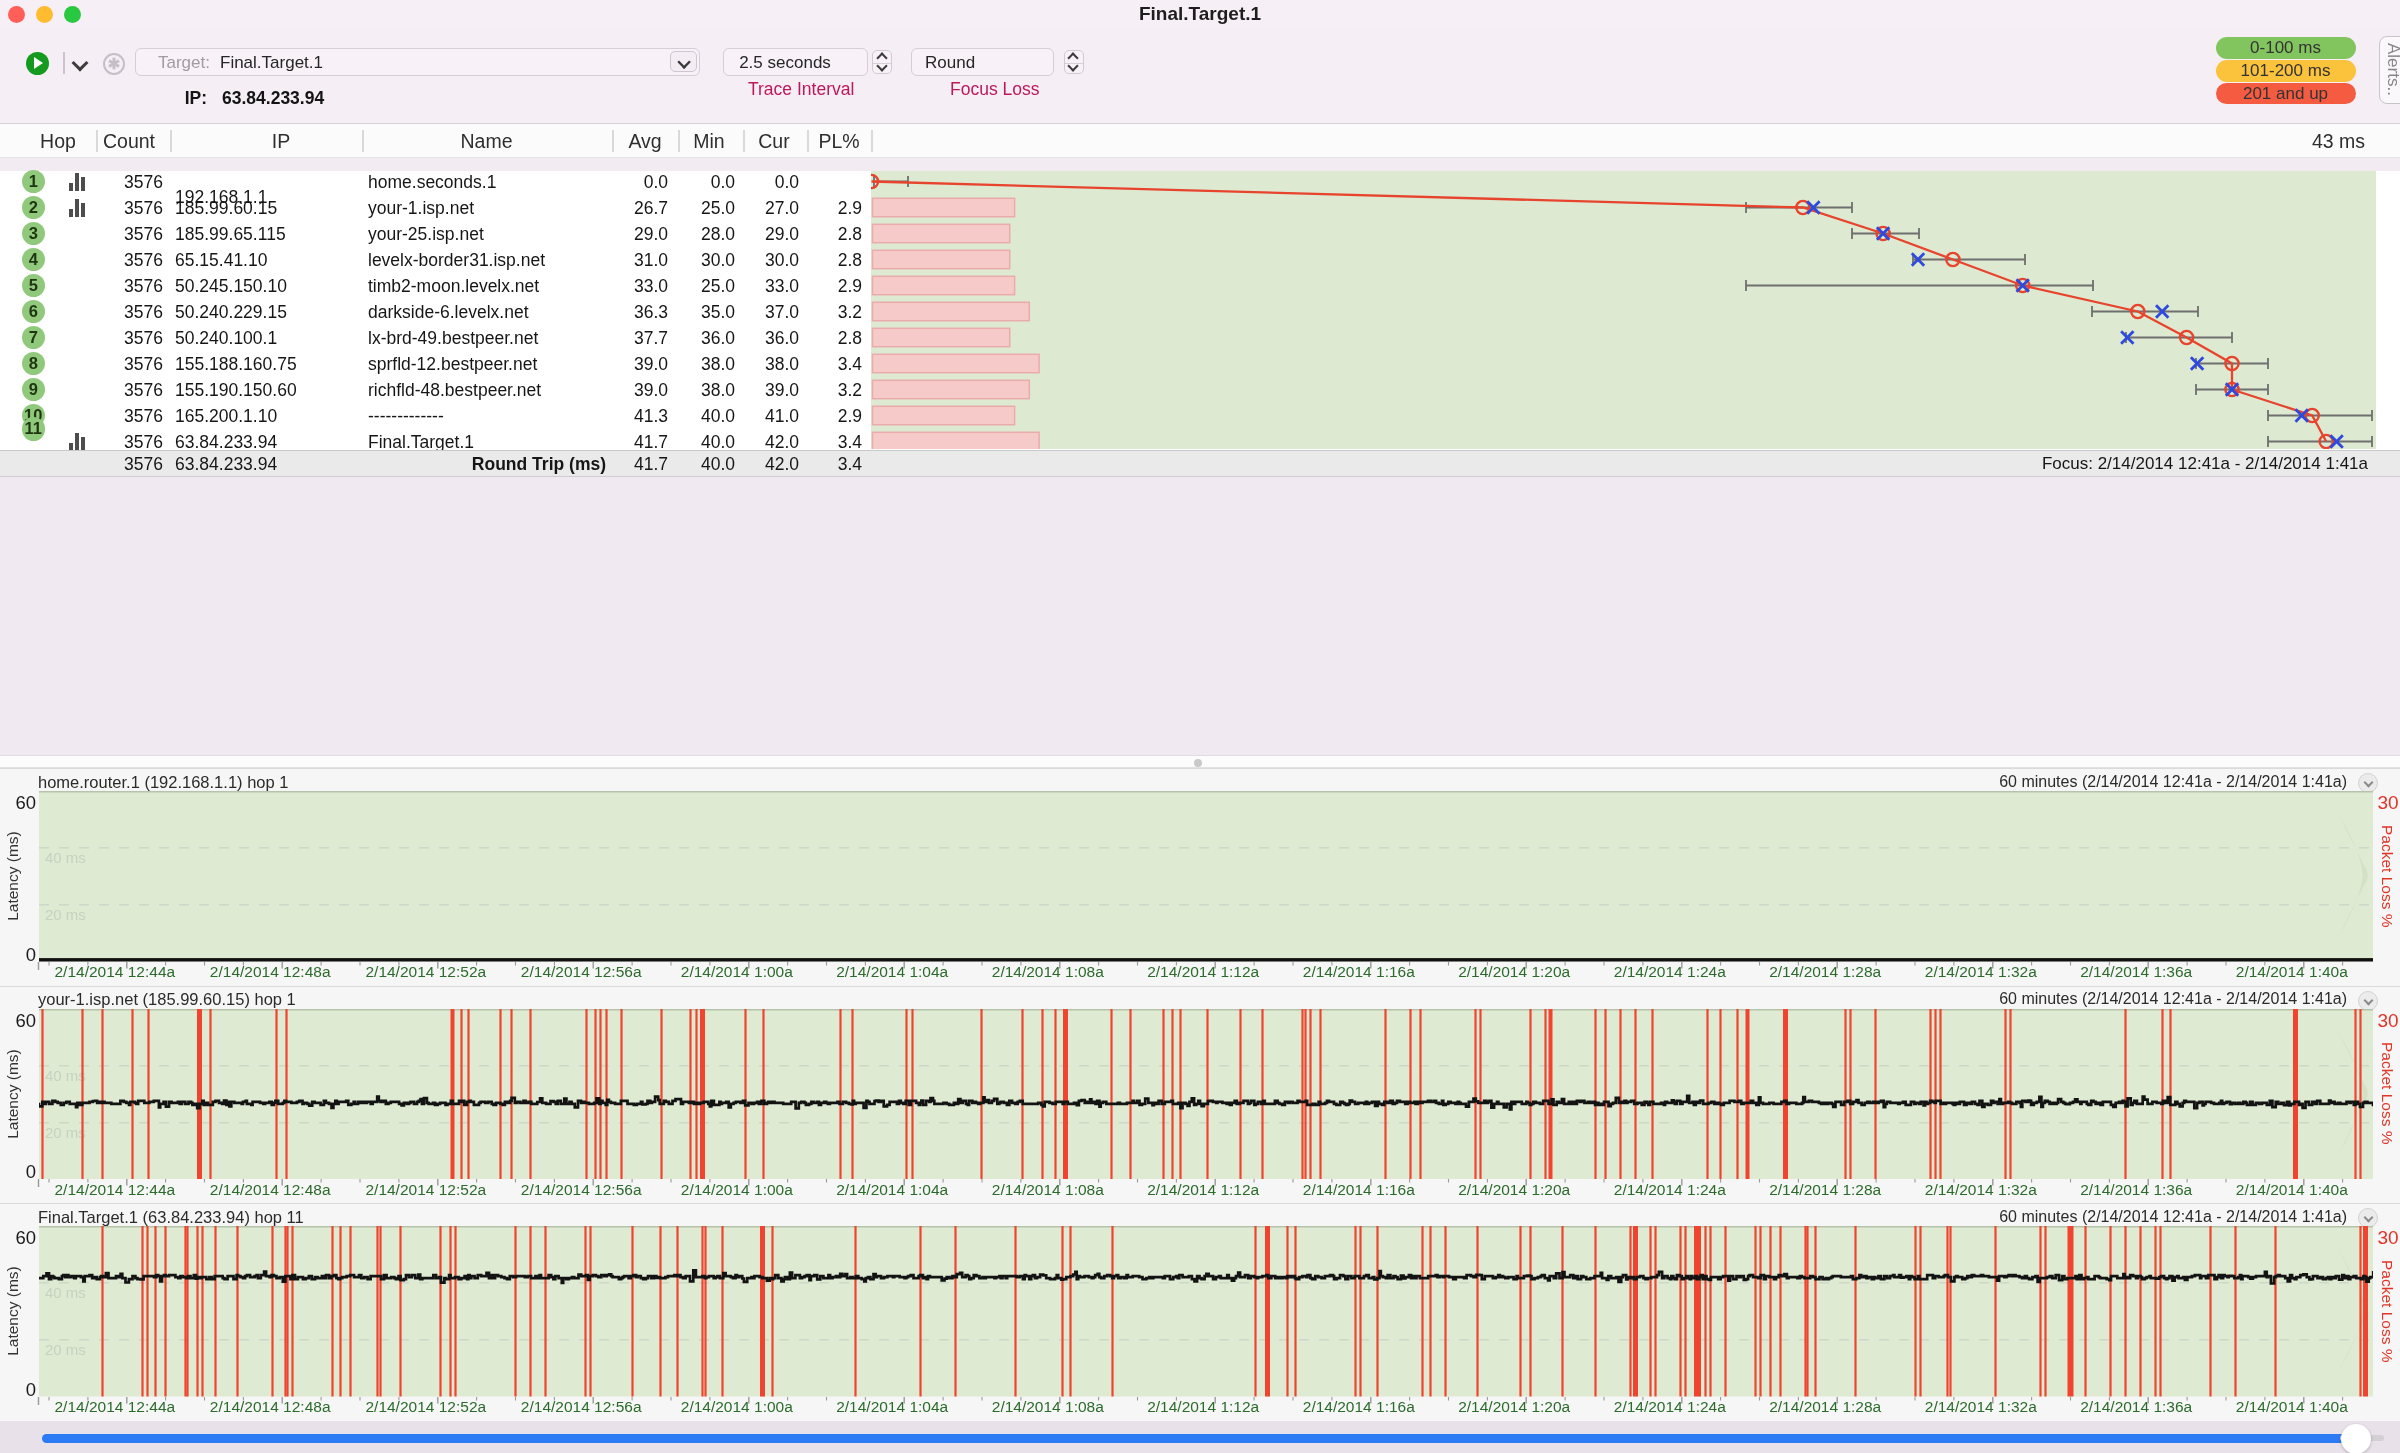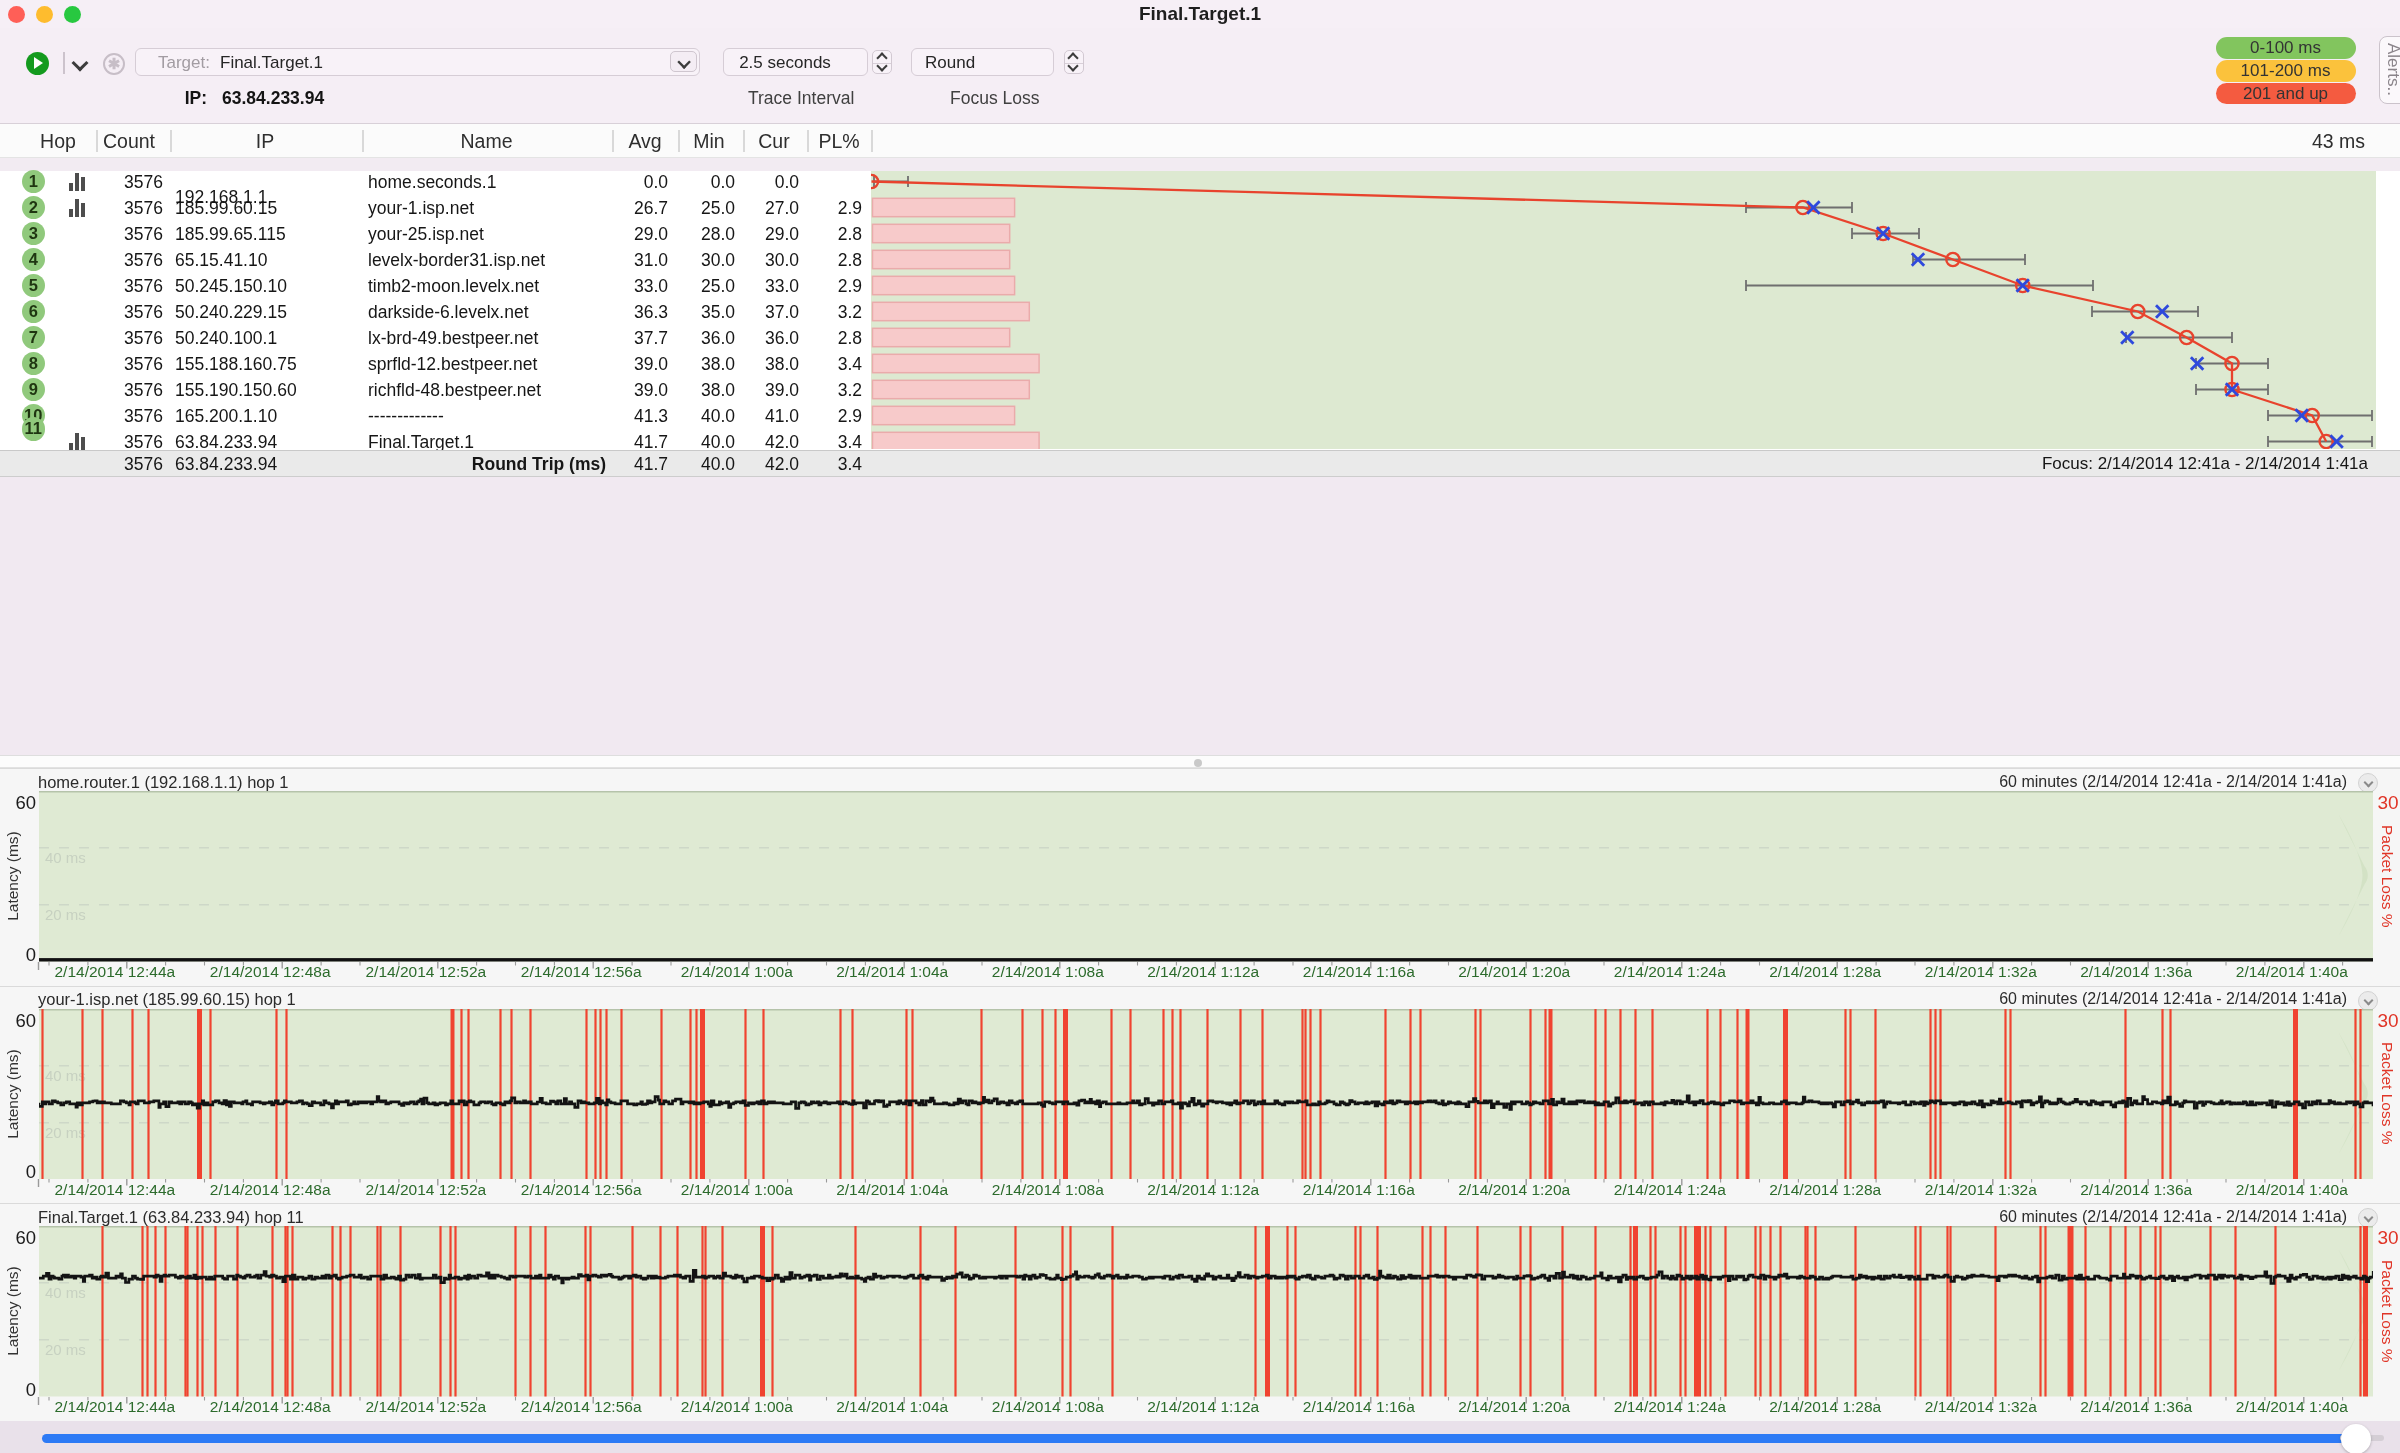--- a/index.html
+++ b/index.html
@@ -18,21 +18,21 @@
 #fld-target .lab { position:absolute; left:22px; top:4px; color:#a29ca2; }
 #fld-target .val { position:absolute; left:84px; top:4px; color:#262626; }
 #ddbtn { position:absolute; right:2px; top:1.5px; width:27px; height:21.5px; border:1.5px solid #cfc6cf; border-radius:5px; background:#f4edf4; }
 #fld-int { left:723px; width:145px; text-align:center; padding-top:4px; padding-right:21px; }
 #fld-auto { left:911px; width:143px; padding-top:4px; padding-left:13px; }
 .stepper { position:absolute; top:22px; width:20px; height:24px; border:1px solid #d2c9d2; border-radius:5px; background:#f8f2f8; }
 .stepper i { position:absolute; left:4.5px; width:8px; height:8px; }
 .stepper i.up { top:3px; border-left:2.2px solid #3c3c3c; border-top:2.2px solid #3c3c3c; transform:rotate(45deg); }
 .stepper i.dn { bottom:3px; border-right:2.2px solid #3c3c3c; border-bottom:2.2px solid #3c3c3c; transform:rotate(45deg); }
 .stepper b { position:absolute; left:0; top:11.5px; width:100%; height:1px; background:#d8cfd8; }
-.tblab { position:absolute; top:60px; font-size:17.5px; color:#404040; }
+.tblab { position:absolute; top:51px; font-size:17.5px; color:#be185d; }
 #iplab { position:absolute; left:150px; top:60px; width:57px; text-align:right; font-weight:bold; font-size:17.5px; color:#141414; }
 #ipval { position:absolute; left:222px; top:60px; font-weight:bold; font-size:17.5px; color:#141414; }
 .pill { position:absolute; left:2215.5px; width:140px; height:21.5px; border-radius:11px; text-align:center; font-size:17px; color:#333; line-height:21.5px; }
 #alertstab { position:absolute; left:2378.5px; top:8px; width:30px; height:67.5px; border:1.5px solid #cbc3cb; border-radius:8px; background:#fbf8fb; }
 #alertstab span { position:absolute; left:3px; top:6px; writing-mode:vertical-rl; font-size:17px; color:#8a848a; }
 #thead { position:absolute; left:0; top:123px; width:100%; height:34.5px; background:#fbfbfb; border-top:1px solid #d8d0d8; border-bottom:1px solid #e4e4e4; }
 .hl { position:absolute; top:6px; font-size:19.5px; color:#2e2e2e; text-align:center; }
 .hsep { position:absolute; top:5.5px; width:1.5px; height:22px; background:#d9d9d9; }
 #gap { position:absolute; left:0; top:157.5px; width:100%; height:13.5px; background:#f2ebf2; }
 #rows { position:absolute; left:0; top:171px; width:100%; height:278.5px; background:#fff; }
@@ -114,21 +114,21 @@
 <div class="hsep" style="left:96px"></div>
 <div class="hsep" style="left:170px"></div>
 <div class="hsep" style="left:362px"></div>
 <div class="hsep" style="left:612px"></div>
 <div class="hsep" style="left:678px"></div>
 <div class="hsep" style="left:743px"></div>
 <div class="hsep" style="left:807px"></div>
 <div class="hsep" style="left:871px"></div>
 <div class="hl" style="left:30px;width:56px">Hop</div>
 <div class="hl" style="left:96px;width:66px">Count</div>
-<div class="hl" style="left:230px;width:70px">IP</div>
+<div class="hl" style="left:246px;width:70px">IP</div>
 <div class="hl" style="left:440px;width:93px">Name</div>
 <div class="hl" style="left:609px;width:72px">Avg</div>
 <div class="hl" style="left:673px;width:72px">Min</div>
 <div class="hl" style="left:738px;width:72px">Cur</div>
 <div class="hl" style="left:803px;width:72px">PL%</div>
 <div class="hl" style="left:2265px;width:100px;text-align:right">43 ms</div>
 </div>
 <div id="gap"></div>
 <div id="rows"></div>
 <div id="green"></div>

